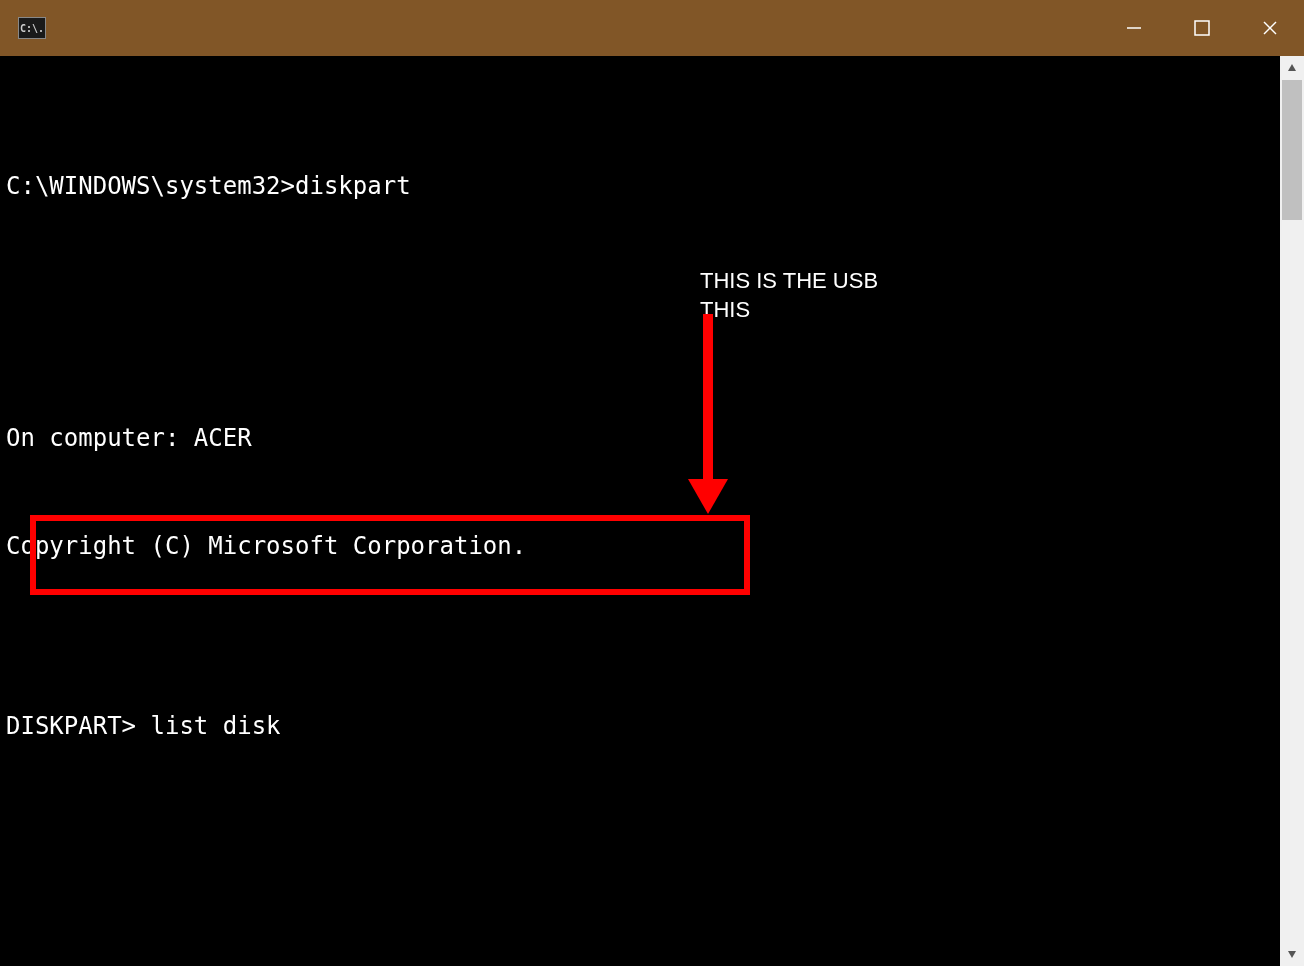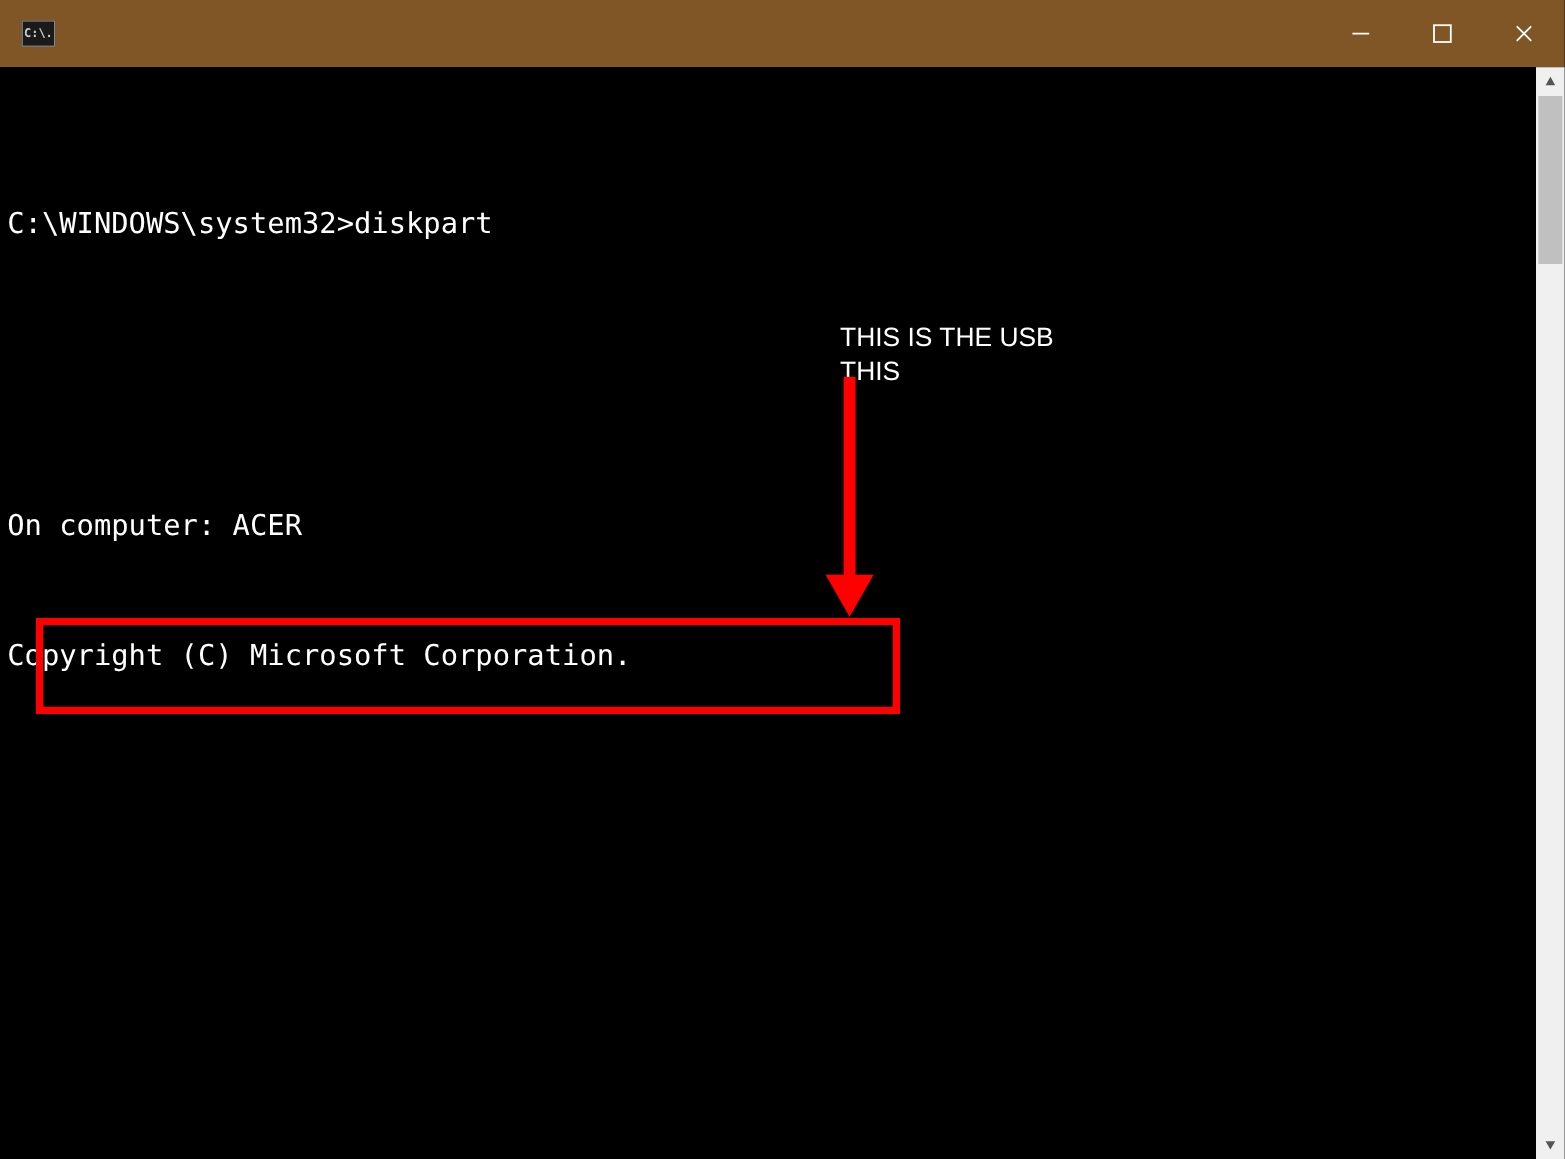--- a/index.html
+++ b/index.html
@@ -154,20 +154,21 @@
 </div>
 
 <div class="terminal">
   <div class="terminal-content">
     <div class="line">C:\WINDOWS\system32&gt;diskpart</div>
     <div class="line"></div>
     <div class="line"></div>
     <div class="line">On computer: ACER</div>
     <div class="line">Copyright (C) Microsoft Corporation.</div>
     <div class="line"></div>
+    <div class="line">DISKPART&gt; list disk</div>
     <div class="line"></div>
     
     
     
     
     <div class="line"></div>
     
     <div class="line"></div>
     
     <div class="line"></div>

